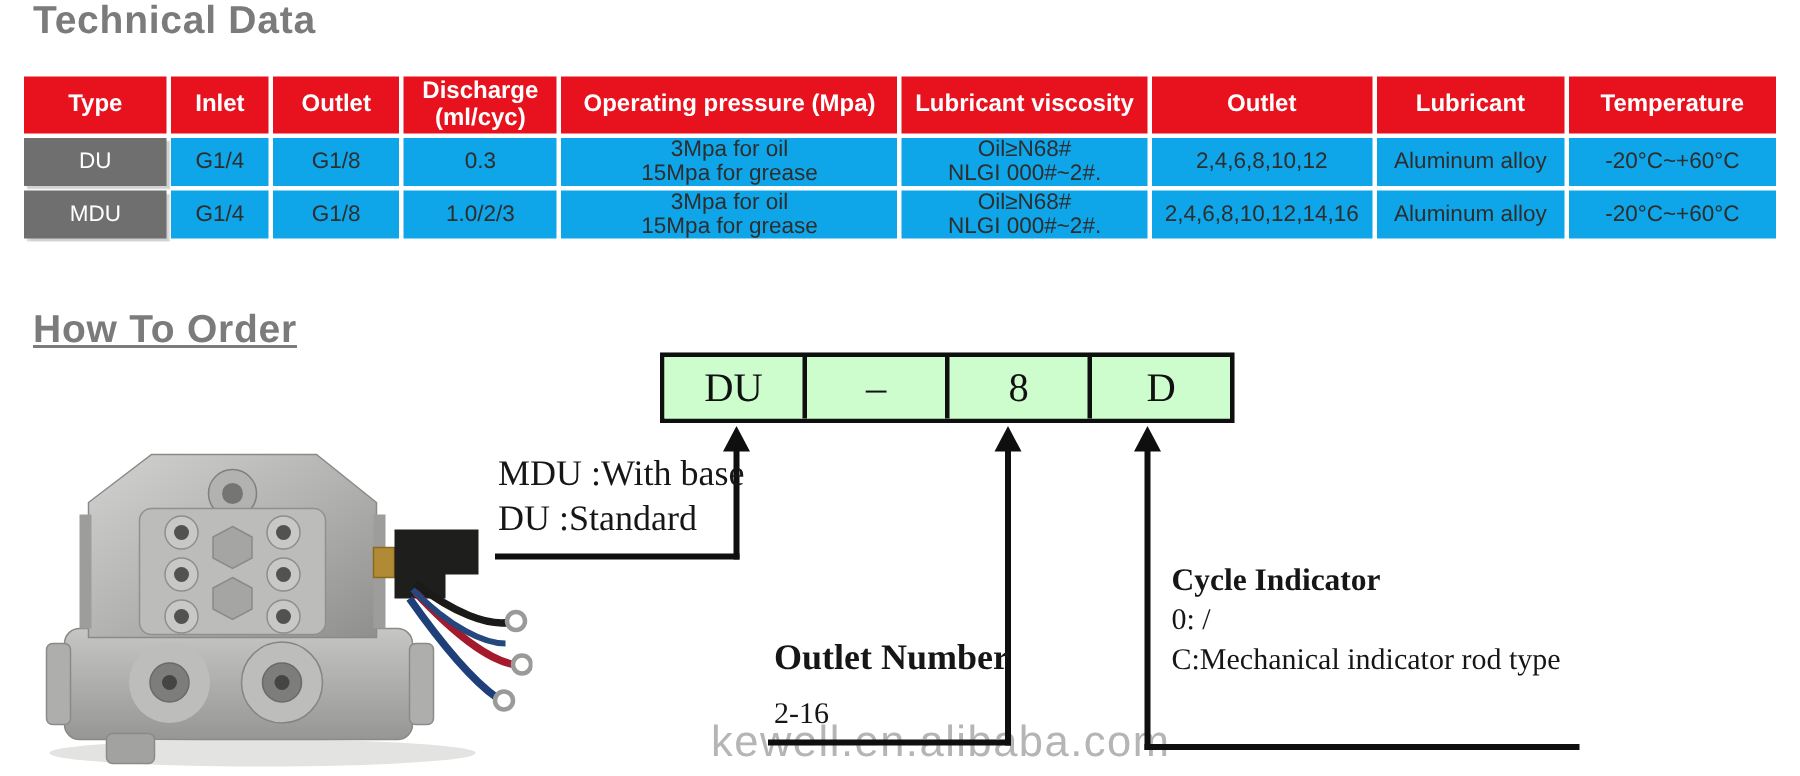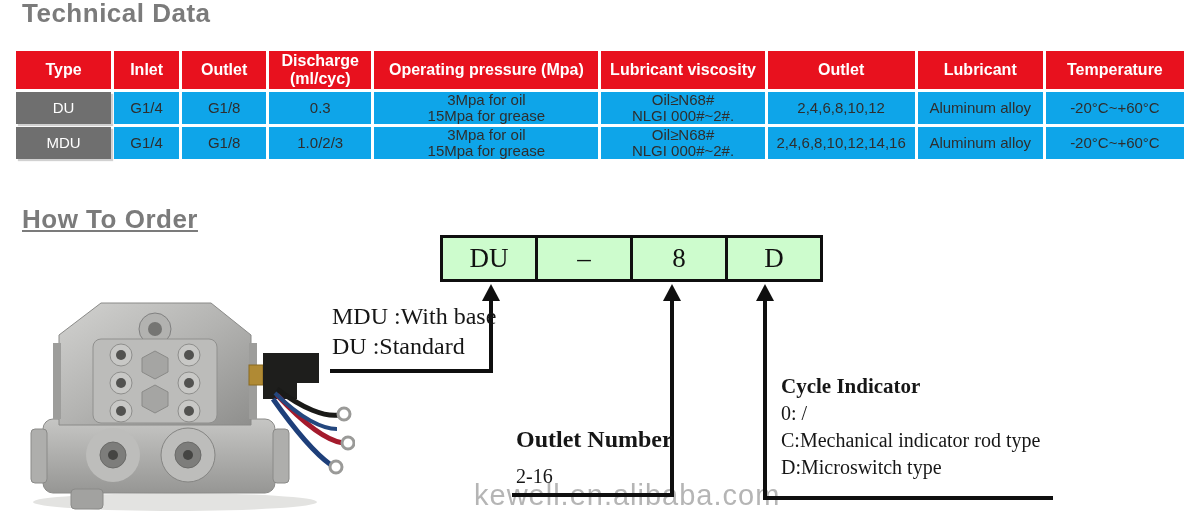--- a/index.html
+++ b/index.html
@@ -242,16 +242,15 @@
 
   <div class="annot" id="annot-outlet">
     <div class="annot-title">Outlet Number</div>
     <div class="annot-value">2-16</div>
   </div>
 
   <div class="annot" id="annot-cycle">
     <div class="annot-title">Cycle Indicator</div>
     <div>0: /</div>
     <div>C:Mechanical indicator rod type</div>
-    <div>D:Microswitch type</div>
   </div>
 
 </div>
 
 </body></html>

